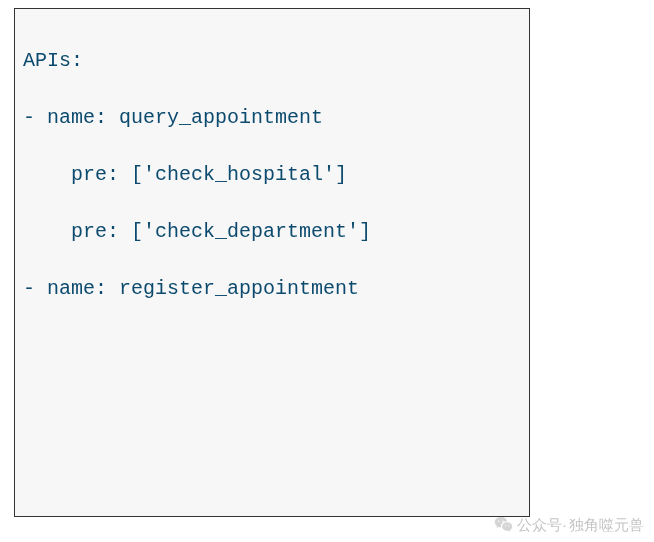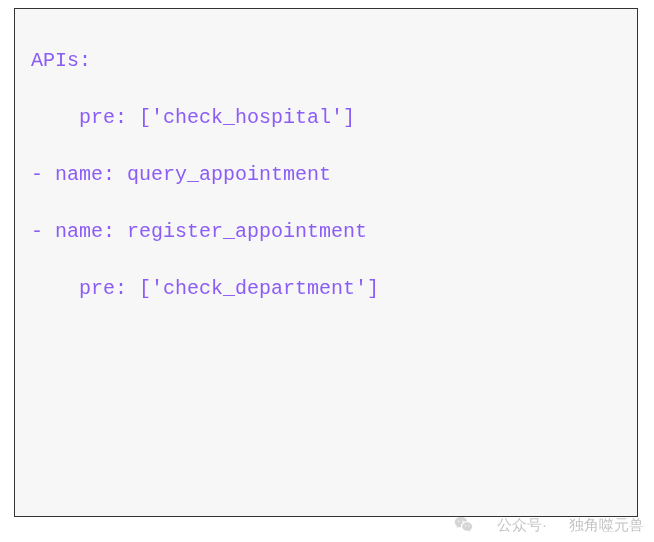--- a/index.html
+++ b/index.html
@@ -11,41 +11,41 @@
       width: 654px;
       height: 542px;
       background: #ffffff;
       position: relative;
       font-family: 'Courier New', Courier, monospace;
     }
     .code-box {
       position: absolute;
       left: 14px;
       top: 8px;
-      width: 624px;
+      width: 516px;
       height: 509px;
       border: 1.5px solid #333;
       background: #f7f7f7;
-      padding: 10px 16px;
+      padding: 10px 8px;
       font-size: 20px;
       line-height: 1.42;
-      color: #8b5cf6;
+      color: #0c4a6e;
       white-space: pre;
       overflow: hidden;
     }
     .code-line {
       display: block;
     }
     .watermark {
       position: absolute;
       right: 10px;
       bottom: 6px;
       display: flex;
       align-items: center;
-      gap: 22px;
+      gap: 2px;
       opacity: 0.35;
       font-family: sans-serif;
       font-size: 15px;
       color: #555;
     }
     .wechat-icon {
       width: 22px;
       height: 22px;
       display: inline-flex;
       align-items: center;
@@ -55,24 +55,24 @@
       width: 22px;
       height: 22px;
       fill: #888;
     }
   </style>
 </head>
 <body>
 
 <div class="code-box">
 <span class="code-line">APIs:</span>
+<span class="code-line">- name: query_appointment</span>
 <span class="code-line">    pre: ['check_hospital']</span>
-<span class="code-line">- name: query_appointment</span>
+<span class="code-line">    pre: ['check_department']</span>
 <span class="code-line">- name: register_appointment</span>
-<span class="code-line">    pre: ['check_department']</span>
 
 
 <span class="code-line"></span>
 
 
 
 
 
 
 </div>

